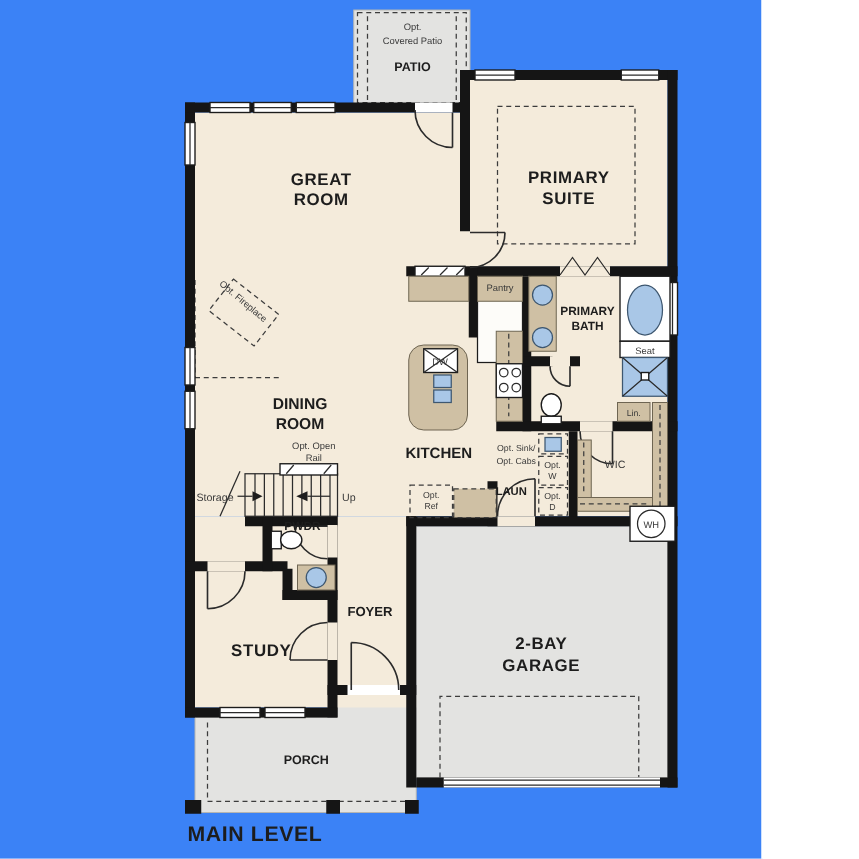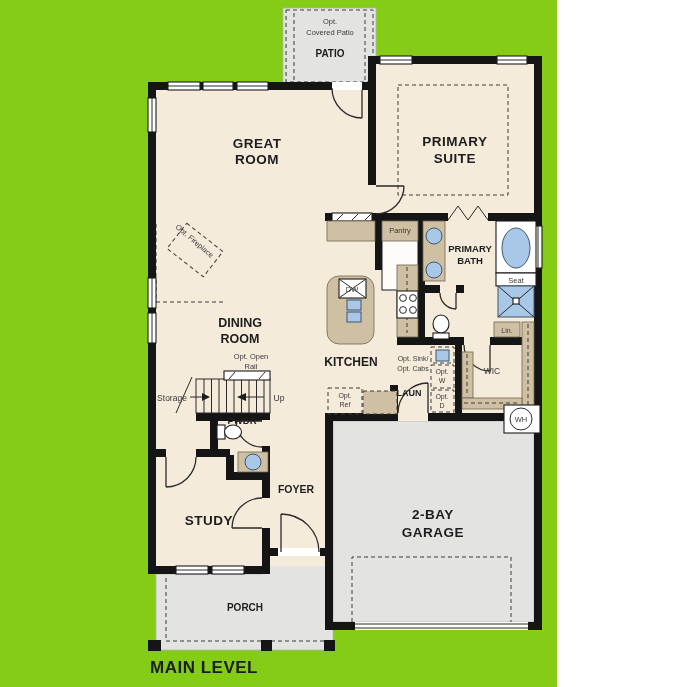--- a/index.html
+++ b/index.html
@@ -1,16 +1,16 @@
 <!DOCTYPE html>
 <html style="--wall: #151515; --floor: #f4ebdb; --concrete: #e3e3e1; --cabinet: #cfc0a4; --fixture: #a9c7e7; --ink: #1d1d1d;"><head>
 <meta charset="utf-8">
 <style>
   html,body{margin:0;padding:0;background:#fff;}
-  .page{width:557px;height:687px;position:relative;background:#84cc16;overflow:hidden;}
+  .page{width:609px;height:687px;position:relative;background:#3b82f6;overflow:hidden;}
   svg{display:block;}
   .wall{fill:var(--wall,#151515);}
   .floor{fill:var(--floor,#f4ebdb);}
   .conc{fill:var(--concrete,#e3e3e1);stroke:#b5b5b2;stroke-width:.8;}
   .tan{fill:var(--cabinet,#cfc0a4);stroke:#6e6552;stroke-width:.8;}
   .blue{fill:var(--fixture,#a9c7e7);stroke:#3e5770;stroke-width:1;}
   .white{fill:#ffffff;stroke:#1c1c1c;stroke-width:1.1;}
   .open{fill:var(--floor,#f4ebdb);}
   .openw{fill:#ffffff;}
   .door{fill:none;stroke:#2b2b2b;stroke-width:1.3;}

